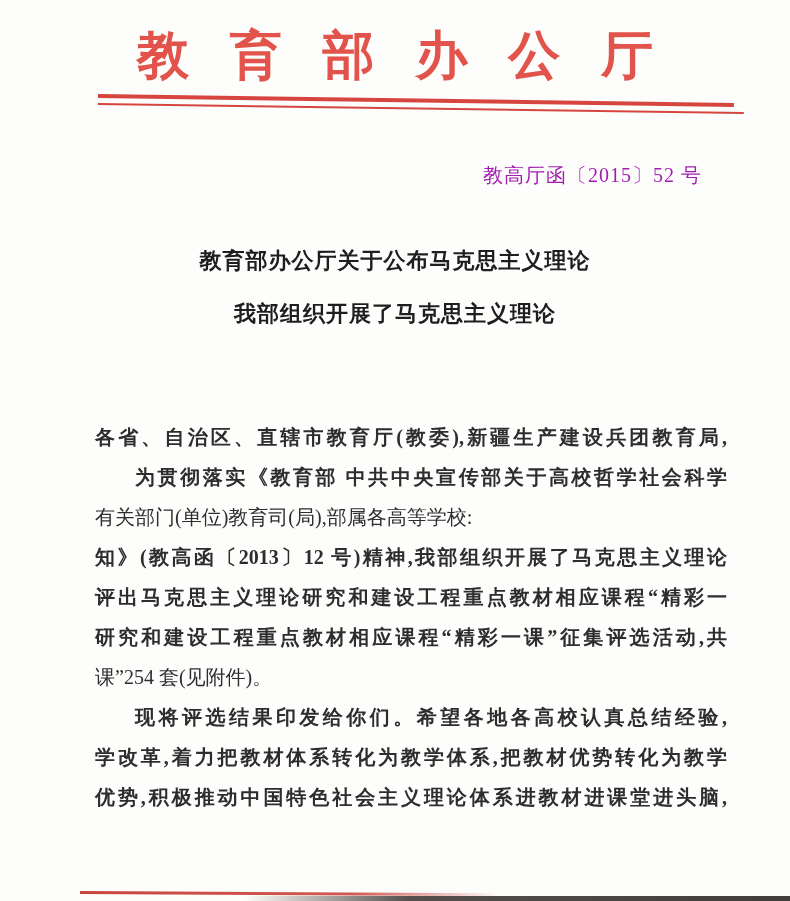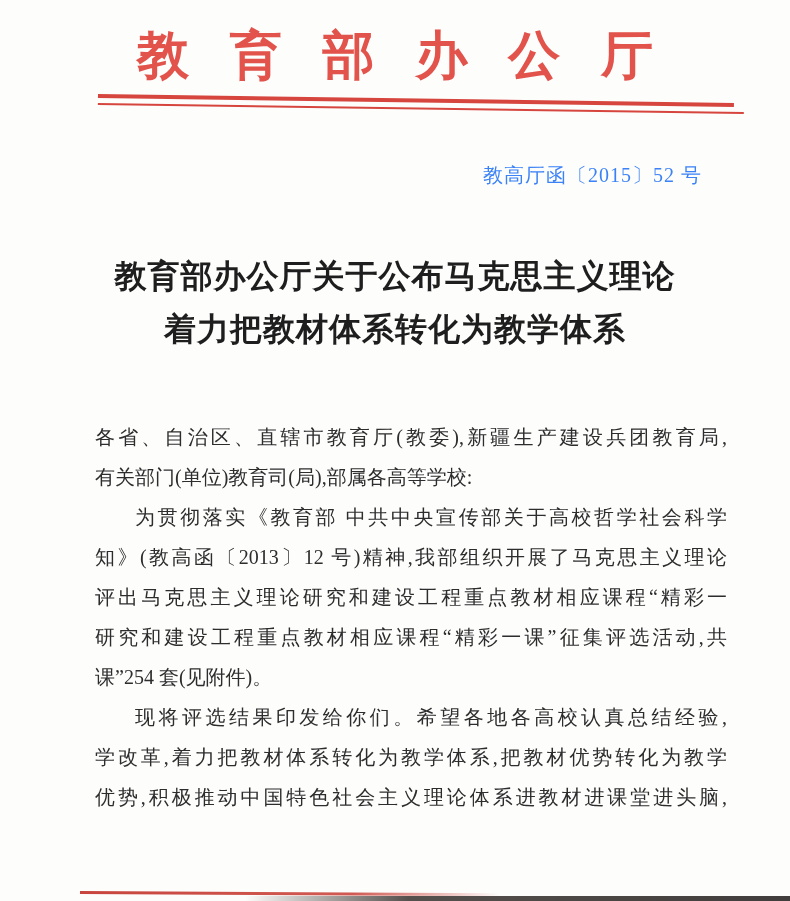--- a/index.html
+++ b/index.html
@@ -41,50 +41,50 @@
   .rule-thick { height: 4px; }
   .rule-thin  { height: 2px; margin-top: 5px; width: calc(100% + 10px); }
 
   
   .doc-number {
     position: absolute;
     top: 162px;
     right: 88px;
     font-size: 20px;
     letter-spacing: 1px;
-    color: #3b82f6;
+    color: #a21caf;
     margin-left: 8px;
   }
 
   
   .doc-title {
     position: absolute;
-    top: 250px;
+    top: 234px;
     left: 0;
     width: 100%;
     text-align: center;
-    font-size: 32px;
+    font-size: 22px;
     font-weight: bold;
     line-height: 53px;
     color: #1e1e1e;
     letter-spacing: 1px;
   }
 
   
   .doc-body {
     position: absolute;
     top: 417px;
     left: 95px;
     width: 632px;
     font-size: 20px;
     line-height: 40px;
     color: #2d2d2d;
   }
   .body-line { white-space: nowrap; }
-  .body-line.j { white-space: normal; text-align: justify; text-align-last: justify; }
+  .body-line.j { white-space: normal; text-align: justify; text-align-last: justify; font-weight: bold; }
   .body-line.indent { text-indent: 2em; }
 
   
   .bottom-red-line {
     position: absolute;
     left: 80px;
     top: 891px;
     width: 420px;
     height: 3px;
     transform: rotate(0.3deg);
@@ -116,27 +116,27 @@
 
   <div class="rule">
     <div class="rule-thick" style="background: rgb(214, 70, 62);"></div>
     <div class="rule-thin" style="background: rgb(214, 70, 62);"></div>
   </div>
 
   <div class="doc-number">教高厅函〔2015〕52 号</div>
 
   <div class="doc-title">
     <div>教育部办公厅关于公布马克思主义理论</div>
-    <div>着力把教材体系转化为教学体系</div>
+    <div>我部组织开展了马克思主义理论</div>
   </div>
 
   <div class="doc-body">
       <div class="body-line j">各省、自治区、直辖市教育厅(教委),新疆生产建设兵团教育局,</div>
+      <div class="body-line j indent">为贯彻落实《教育部 中共中央宣传部关于高校哲学社会科学</div>
       <div class="body-line">有关部门(单位)教育司(局),部属各高等学校:</div>
-      <div class="body-line j indent">为贯彻落实《教育部 中共中央宣传部关于高校哲学社会科学</div>
       <div class="body-line j">知》(教高函〔2013〕12 号)精神,我部组织开展了马克思主义理论</div>
       <div class="body-line j">评出马克思主义理论研究和建设工程重点教材相应课程“精彩一</div>
       <div class="body-line j">研究和建设工程重点教材相应课程“精彩一课”征集评选活动,共</div>
       <div class="body-line">课”254 套(见附件)。</div>
       <div class="body-line j indent">现将评选结果印发给你们。希望各地各高校认真总结经验,</div>
       <div class="body-line j">学改革,着力把教材体系转化为教学体系,把教材优势转化为教学</div>
       <div class="body-line j">优势,积极推动中国特色社会主义理论体系进教材进课堂进头脑,</div>
     </div>
 
   <div class="bottom-red-line"></div>

